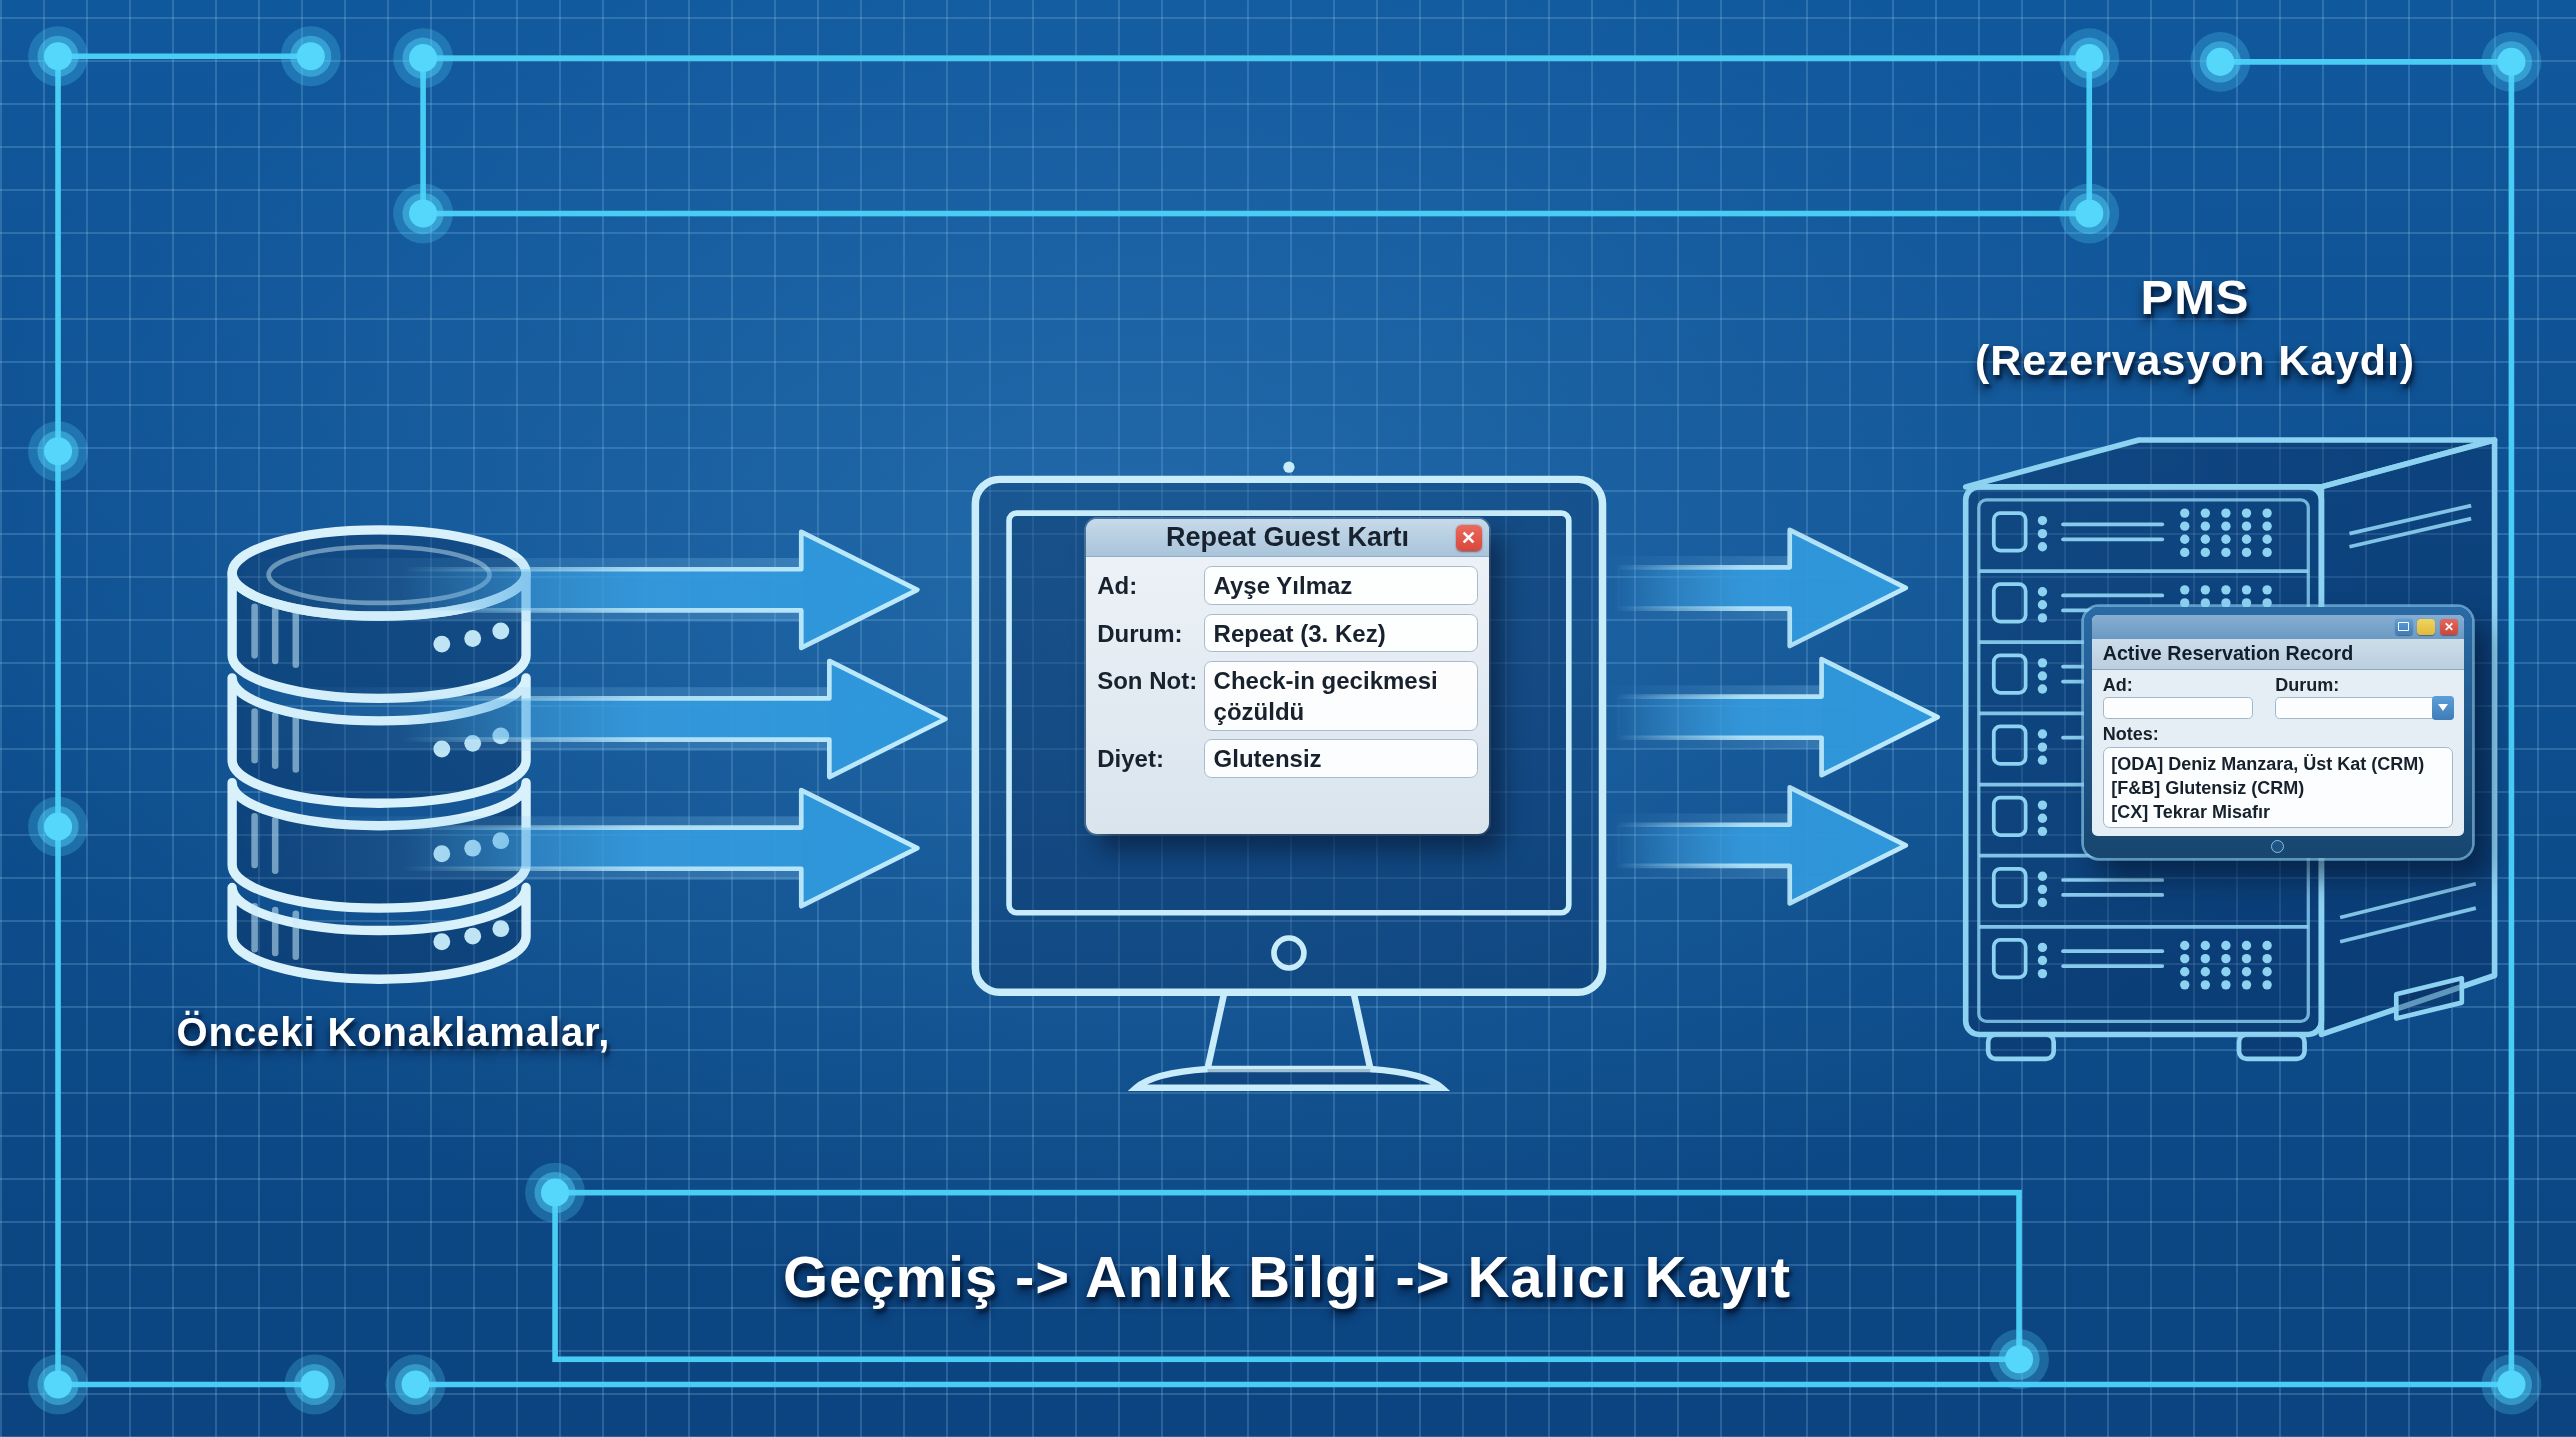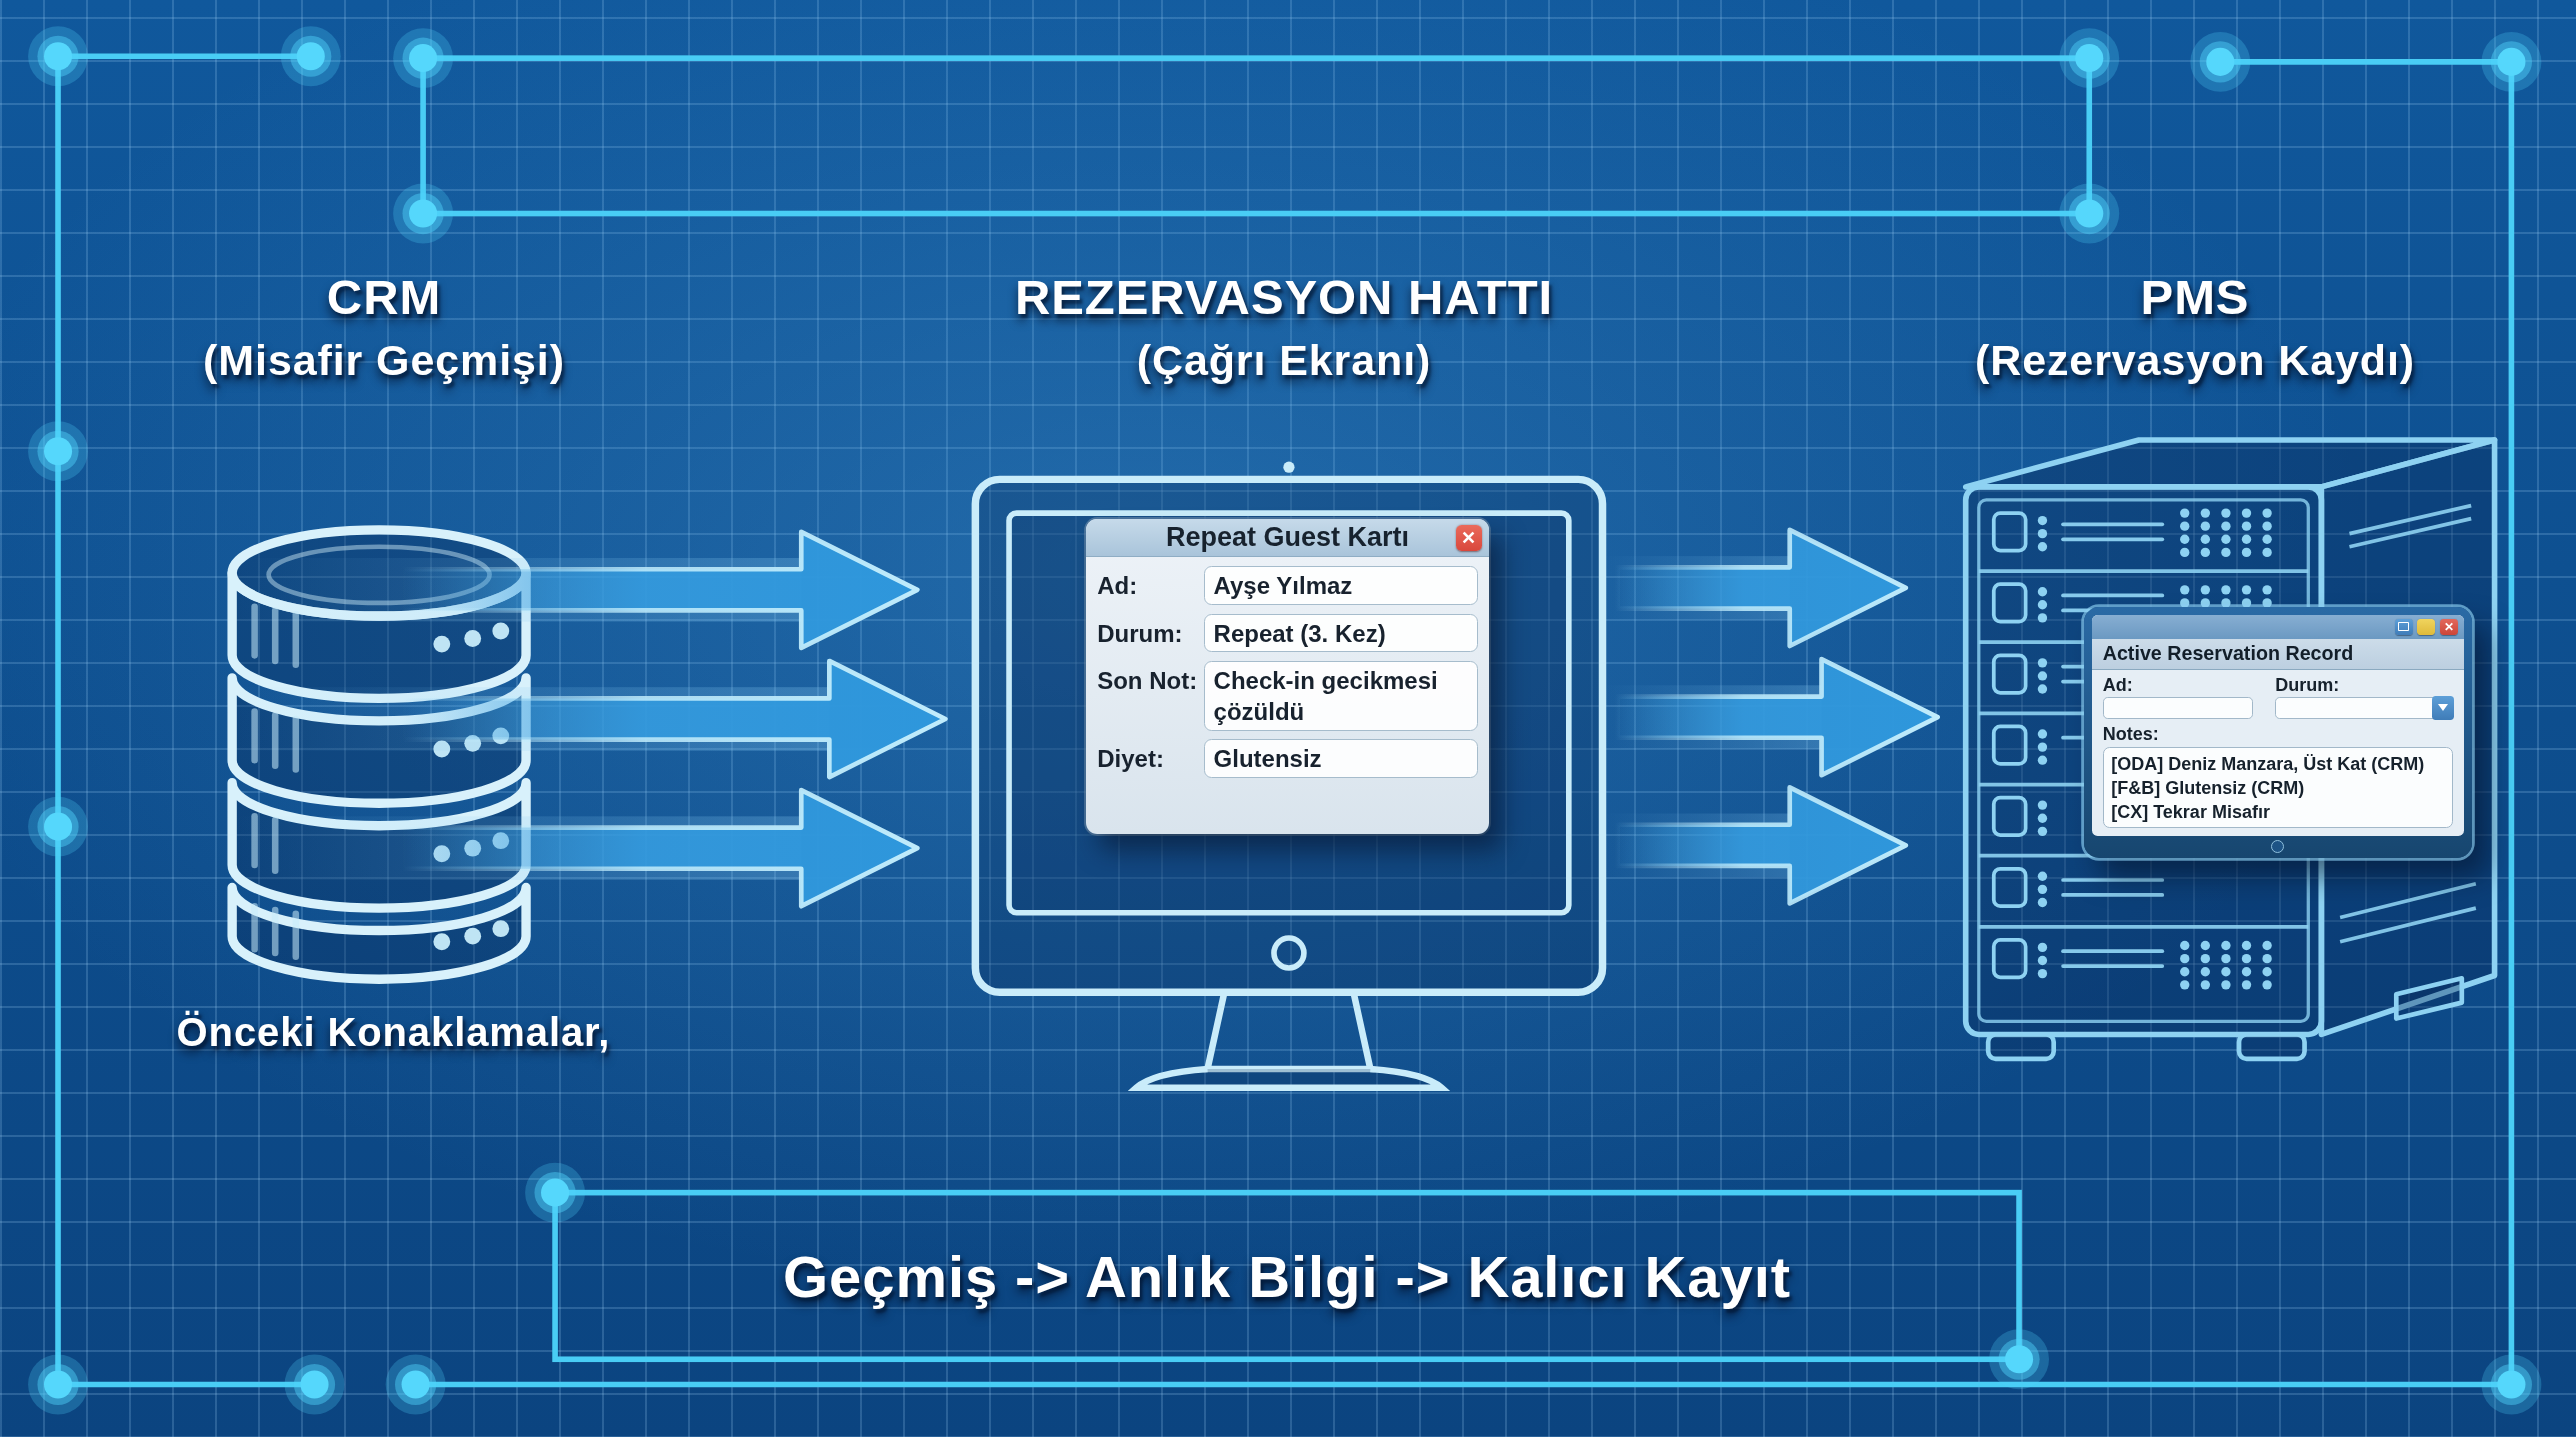--- a/index.html
+++ b/index.html
@@ -340,28 +340,20 @@
         </g>
       </g>
 
       <rect x="2124" y="1105" width="70" height="26" rx="8" stroke-width="5"></rect>
       <rect x="2392" y="1105" width="70" height="26" rx="8" stroke-width="5"></rect>
       <polygon points="2560,1062 2630,1045 2630,1071 2560,1088" stroke-width="5"></polygon>
     </g>
   </svg>
 
 
-  <div class="abs big-head col-head" style="left:122px;width:524px;">
-    <div class="t">CRM</div>
-    <div class="s">(Misafir Geçmişi)</div>
-  </div>
-  <div class="abs big-head col-head" style="left:961px;width:646px;">
-    <div class="t">REZERVASYON HATTI</div>
-    <div class="s">(Çağrı Ekranı)</div>
-  </div>
   <div class="abs big-head col-head" style="left:1933px;width:524px;">
     <div class="t">PMS</div>
     <div class="s">(Rezervasyon Kaydı)</div>
   </div>
 
   <div class="abs big-head caption">
     <div>Önceki Konaklamalar,</div>
   </div>
 
   <div class="abs big-head banner-text">Geçmiş -&gt; Anlık Bilgi -&gt; Kalıcı Kayıt</div>

